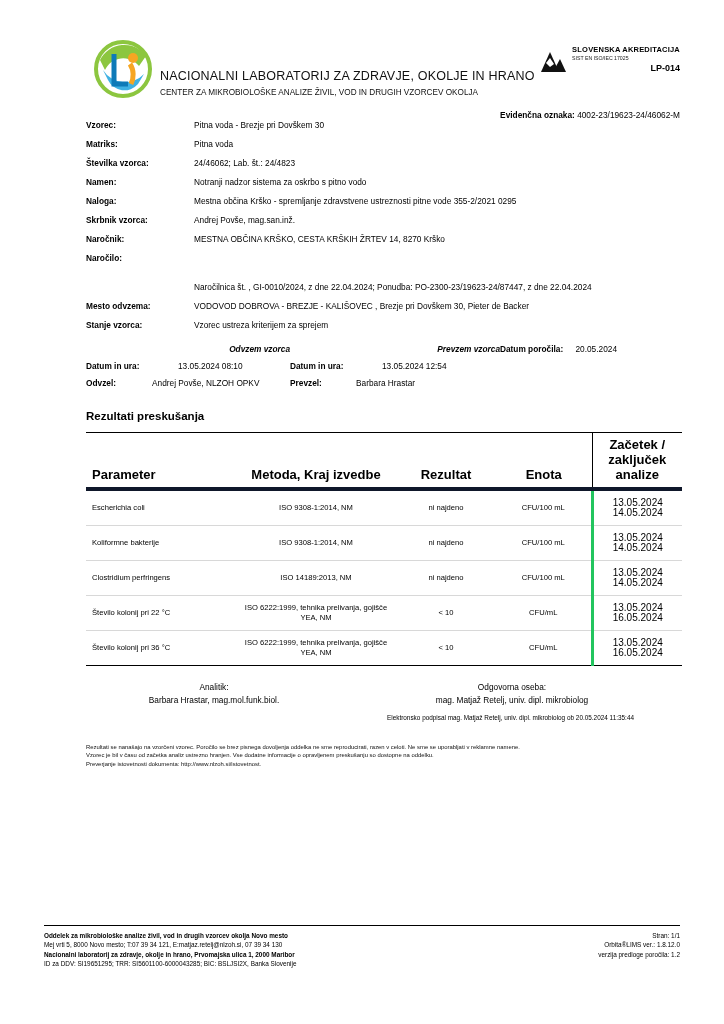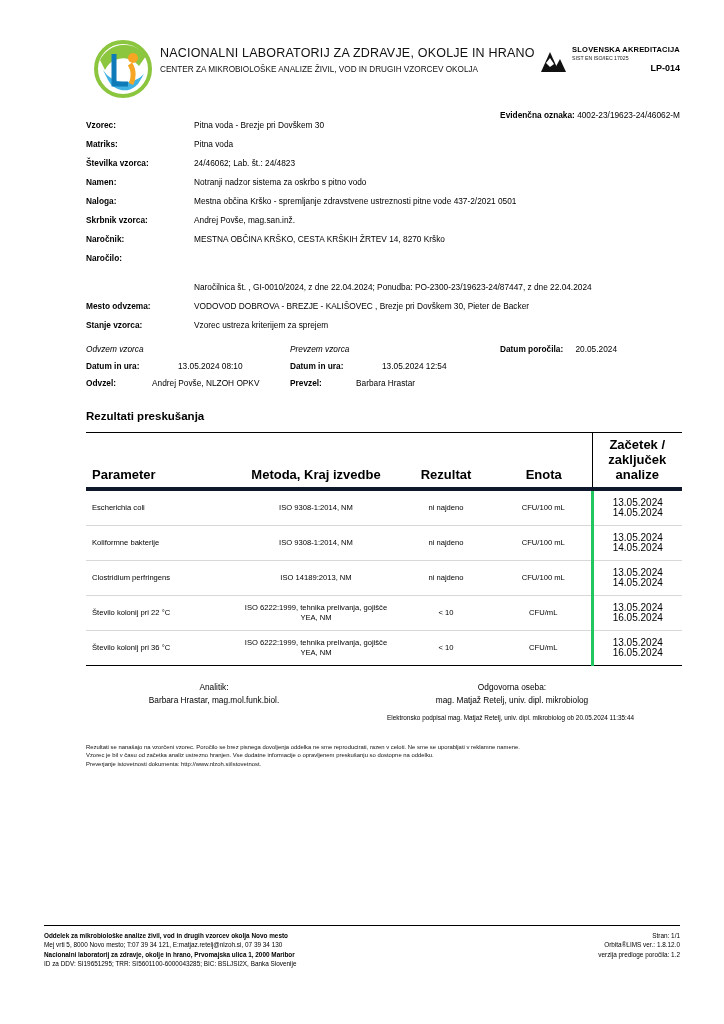--- a/index.html
+++ b/index.html
@@ -22,21 +22,21 @@
 
   
   .header {
     display: flex;
     align-items: flex-start;
     justify-content: space-between;
     padding-top: 42px;
   }
   .brand {
     display: flex;
-    align-items: flex-start;
+    align-items: flex-end;
     padding-left: 50px;
   }
   .logo-mark {
     width: 58px;
     height: 58px;
     flex: 0 0 58px;
     margin-right: 8px;
     margin-top: -2px;
   }
   .brand-text { padding-top: 4px; }
@@ -93,21 +93,21 @@
   .samp {
     margin-left: 42px;
     margin-top: 12px;
     font-size: 8.3px;
     position: relative;
   }
   .samp-row { display: flex; margin-bottom: 7px; }
   .col-a { width: 204px; flex: 0 0 204px; }
   .col-b { width: 210px; flex: 0 0 210px; }
   .col-c { flex: 1; }
-  .samp-h { font-weight: normal; font-style: italic; }
+  .samp-h { font-weight: bold; font-style: italic; text-align: right; }
   .kv { display: flex; align-items: center; }
   .kv .k { font-weight: bold; width: 92px; flex: 0 0 92px; }
   .kv .v { flex: 1; }
   .kv.w2 .k { width: 66px; flex: 0 0 66px; }
   .plain-k { font-weight: bold; }
 
   
   h2.res-title {
     font-size: 11.5px;
     font-weight: bold;
@@ -244,21 +244,21 @@
     <div class="frow">
       <div class="flabel">Številka vzorca:</div>
       <div class="fval">24/46062; Lab. št.: 24/4823</div>
     </div>
     <div class="frow">
       <div class="flabel">Namen:</div>
       <div class="fval">Notranji nadzor sistema za oskrbo s pitno vodo</div>
     </div>
     <div class="frow">
       <div class="flabel">Naloga:</div>
-      <div class="fval">Mestna občina Krško - spremljanje zdravstvene ustreznosti pitne vode 437-2/2021 0501</div>
+      <div class="fval">Mestna občina Krško - spremljanje zdravstvene ustreznosti pitne vode 355-2/2021 0295</div>
     </div>
     <div class="frow">
       <div class="flabel">Skrbnik vzorca:</div>
       <div class="fval">Andrej Povše, mag.san.inž.</div>
     </div>
     <div class="frow">
       <div class="flabel">Naročnik:</div>
       <div class="fval">MESTNA OBČINA KRŠKO, CESTA KRŠKIH ŽRTEV 14, 8270 Krško</div>
     </div>
     <div class="frow tall">

